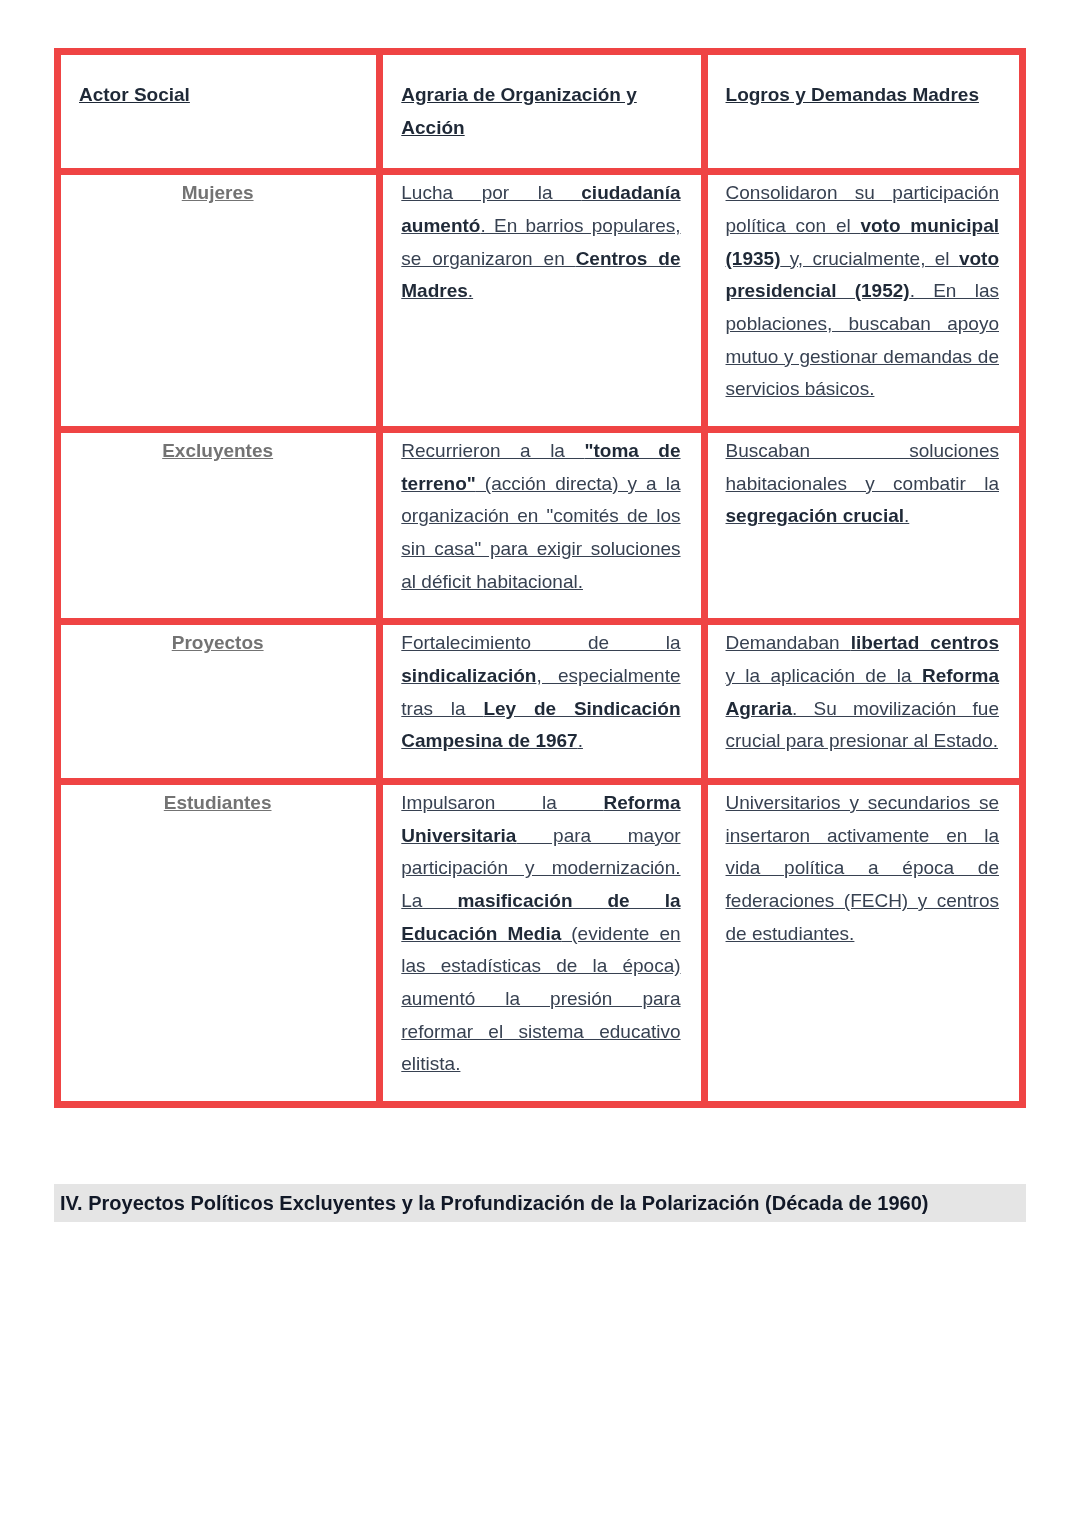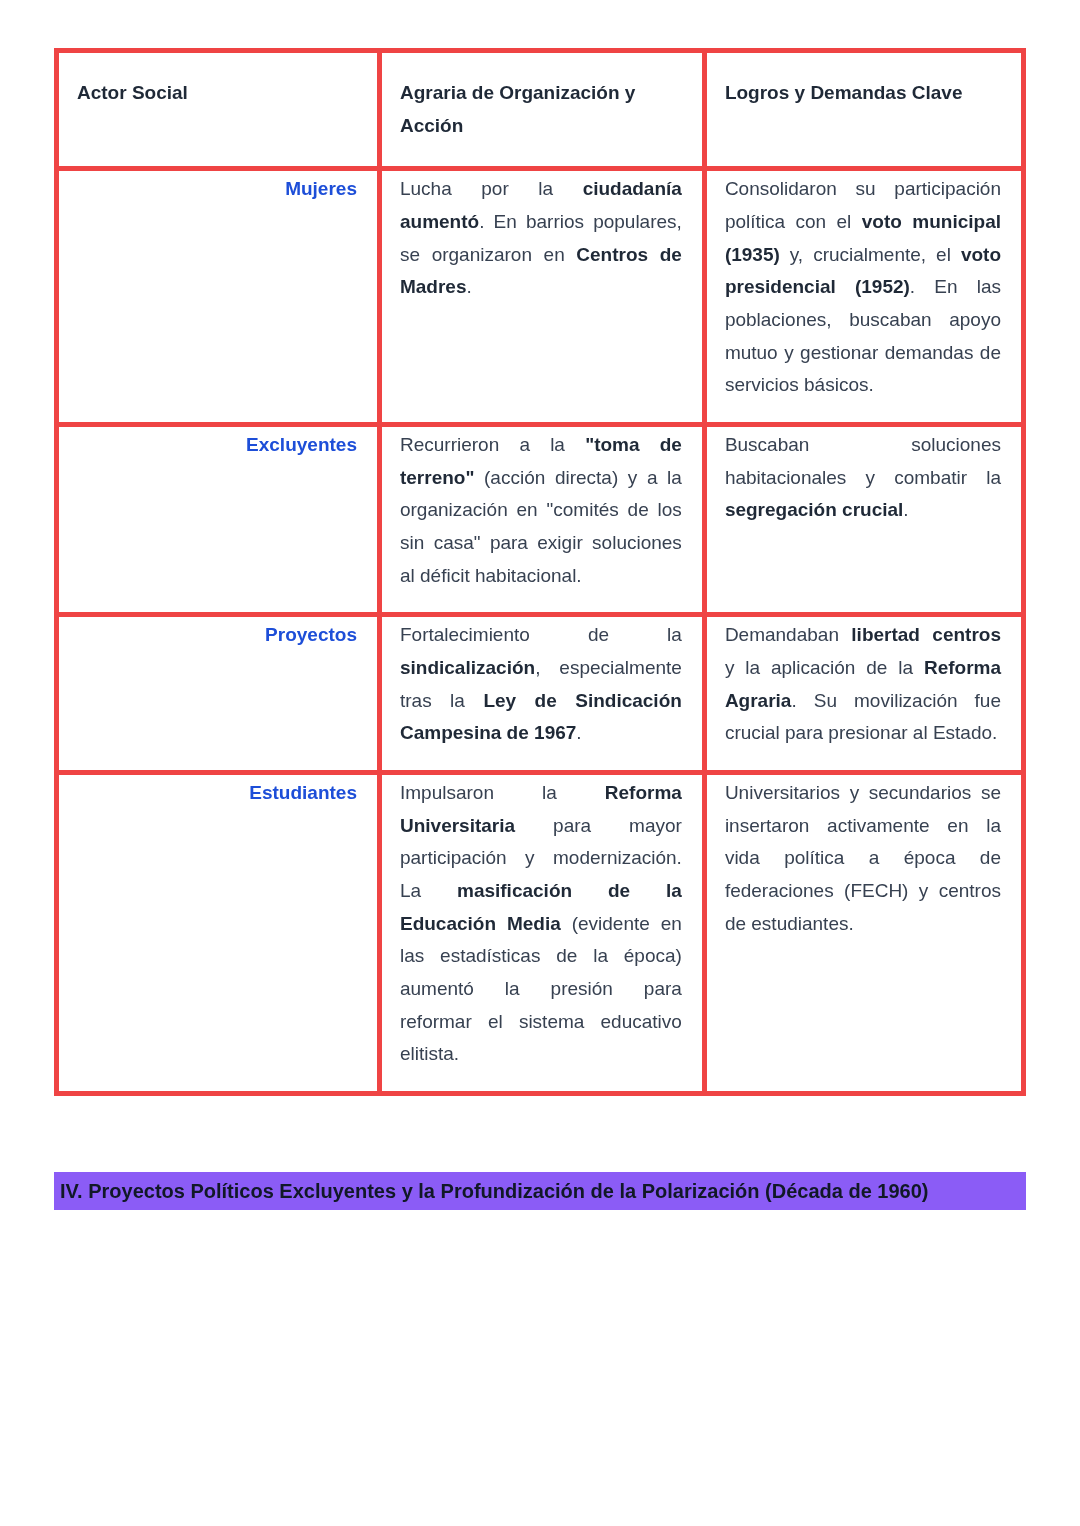--- a/index.html
+++ b/index.html
@@ -18,77 +18,78 @@
     padding: 48px 54px 60px 54px;
     box-sizing: border-box;
   }
   table.actors-table {
     width: 100%;
     border-collapse: collapse;
     table-layout: fixed;
   }
   table.actors-table th,
   table.actors-table td {
-    border: 5px solid #ef4444;
+    border: 7px solid #ef4444;
     vertical-align: top;
     padding: 2px 20px 20px 18px;
     font-size: 19px;
     line-height: 1.72;
     box-sizing: border-box;
+    text-decoration: underline;
   }
   table.actors-table col.c1 { width: 33.4%; }
   table.actors-table col.c2 { width: 33.6%; }
   table.actors-table col.c3 { width: 33.0%; }
   table.actors-table thead th {
     text-align: left;
     font-weight: bold;
     color: #1f2937;
     padding-top: 24px;
     padding-bottom: 24px;
   }
   table.actors-table tbody th.actor-cell {
-    text-align: right;
+    text-align: center;
     font-weight: bold;
-    color: #1d4ed8;
+    color: #737373;
   }
   table.actors-table td.rich-cell {
     text-align: justify;
     color: #374151;
   }
   table.actors-table strong {
     color: #1f2937;
     font-weight: bold;
   }
   .section-heading {
     margin-top: 76px;
     font-size: 20px;
     line-height: 1.4;
     font-weight: bold;
     color: #111827;
-    background: #8b5cf6;
+    background: #e5e5e5;
     padding: 5px 6px;
     display: block;
   }
 </style>
 </head>
 <body>
 
 <div class="page">
 
   <table class="actors-table">
     <colgroup>
       <col class="c1">
       <col class="c2">
       <col class="c3">
     </colgroup>
     <thead>
       <tr>
         <th>Actor Social</th>
         <th>Agraria de Organización y Acción</th>
-        <th>Logros y Demandas Clave</th>
+        <th>Logros y Demandas Madres</th>
       </tr>
     </thead>
     <tbody>
       <tr>
         <th class="actor-cell">Mujeres</th>
         <td class="rich-cell">Lucha por la <strong>ciudadanía aumentó</strong>. En barrios populares, se organizaron en <strong>Centros de Madres</strong>.</td>
         <td class="rich-cell">Consolidaron su participación política con el <strong>voto municipal (1935)</strong> y, crucialmente, el <strong>voto presidencial (1952)</strong>. En las poblaciones, buscaban apoyo mutuo y gestionar demandas de servicios básicos.</td>
       </tr>
       <tr>
         <th class="actor-cell">Excluyentes</th>

